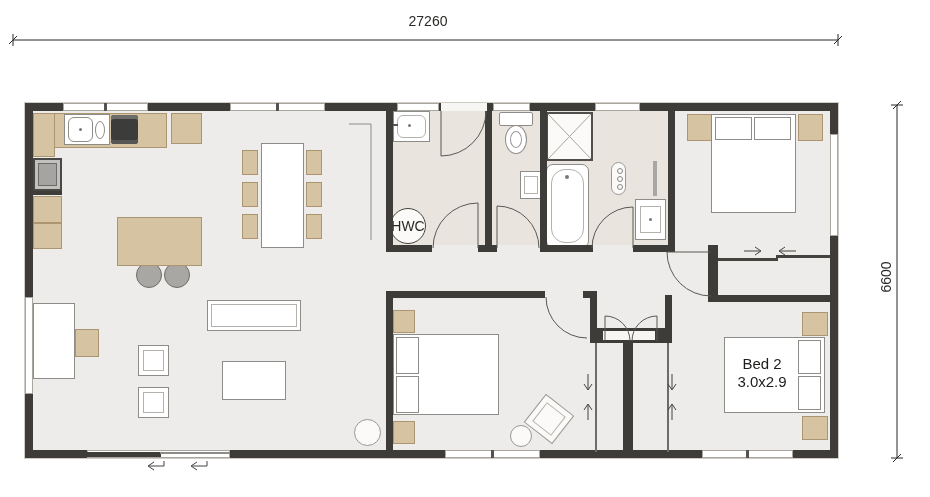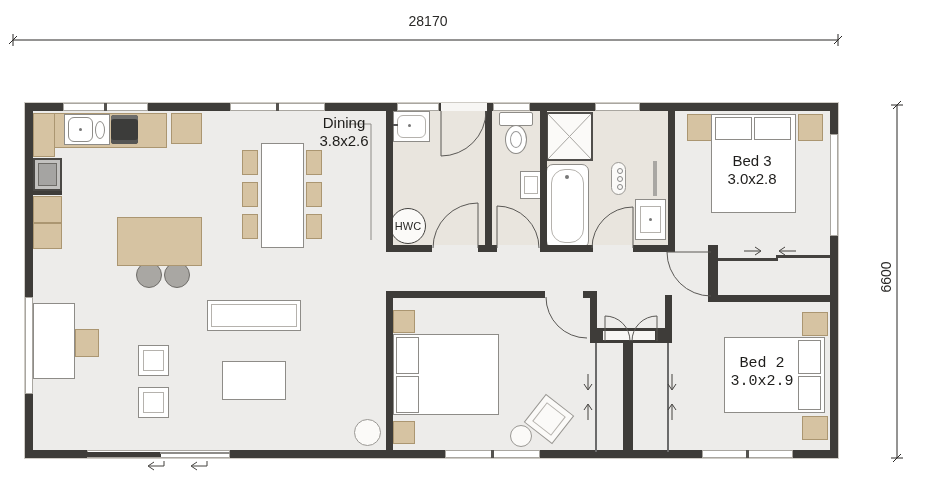--- a/index.html
+++ b/index.html
@@ -101,21 +101,21 @@
 
   <div class="abs" style="left:718px;top:258px;width:60px;height:3px;background:#44423f;"></div>
   <div class="abs" style="left:776px;top:255px;width:54px;height:3px;background:#44423f;"></div>
 
   <div class="abs wf" style="left:393px;top:111px;width:37px;height:31px;border-width:1.5px;">
     <div class="inner" style="left:3px;top:3px;right:3px;bottom:3px;border-radius:6px;"></div>
   </div>
   <div class="abs" style="left:389px;top:124px;width:9px;height:2px;background:#555;"></div>
   <div class="abs" style="left:408px;top:124px;width:3px;height:3px;background:#777;border-radius:50%;"></div>
   <div class="abs wf2 circle" style="left:390px;top:208px;width:36px;height:36px;border:1.5px solid #44423f;display:flex;align-items:center;justify-content:center;">
-    <span style="font-size:11px;color:#2a2927;">HWC</span>
+    <span style="font-size:14px;color:#2a2927;">HWC</span>
   </div>
 
   <div class="abs wf" style="left:499px;top:112px;width:34px;height:14px;border-radius:2px;"></div>
   <div class="abs wf circle" style="left:505px;top:125px;width:22px;height:29px;"></div>
   <div class="abs circle" style="left:510px;top:131px;width:12px;height:17px;border:1px solid #999;box-sizing:border-box;"></div>
   <div class="abs wf" style="left:520px;top:171px;width:22px;height:28px;">
     <div class="inner" style="left:3px;top:4px;right:3px;bottom:4px;"></div>
   </div>
 
   <div class="abs" style="left:546px;top:112px;width:47px;height:49px;background:#fbfaf8;border:2.5px solid #504e4b;box-sizing:border-box;"></div>
@@ -214,29 +214,21 @@
       <path d="M13,34 L13,46"></path>
         <path d="M838,34 L838,46"></path>
       <path d="M897,105 L897,458"></path>
       <path d="M893,109 L901,101"></path>
         <path d="M893,462 L901,454"></path>
       <path d="M891,105 L903,105"></path>
         <path d="M891,458 L903,458"></path>
     </g>
   </svg>
 
-  <div class="abs dim" style="left:398px;top:13px;width:60px;">28170</div>
+  <div class="abs dim" style="left:398px;top:13px;width:60px;">27260</div>
   <div class="abs dim" style="left:856px;top:269px;width:60px;transform:rotate(-90deg);">6600</div>
 
-  <div class="abs lbl" style="left:300px;top:114px;width:88px;">
-    <div>Dining</div>
-    <div>3.8x2.6</div>
-  </div>
-  <div class="abs lbl" style="left:719px;top:355px;width:86px;font-family:Liberation Mono, monospace;">
+  <div class="abs lbl" style="left:719px;top:355px;width:86px;">
     <div>Bed 2</div>
     <div>3.0x2.9</div>
   </div>
-  <div class="abs lbl" style="left:709px;top:152px;width:86px;">
-    <div>Bed 3</div>
-    <div>3.0x2.8</div>
-  </div>
 
 </div>
 
 </body></html>

